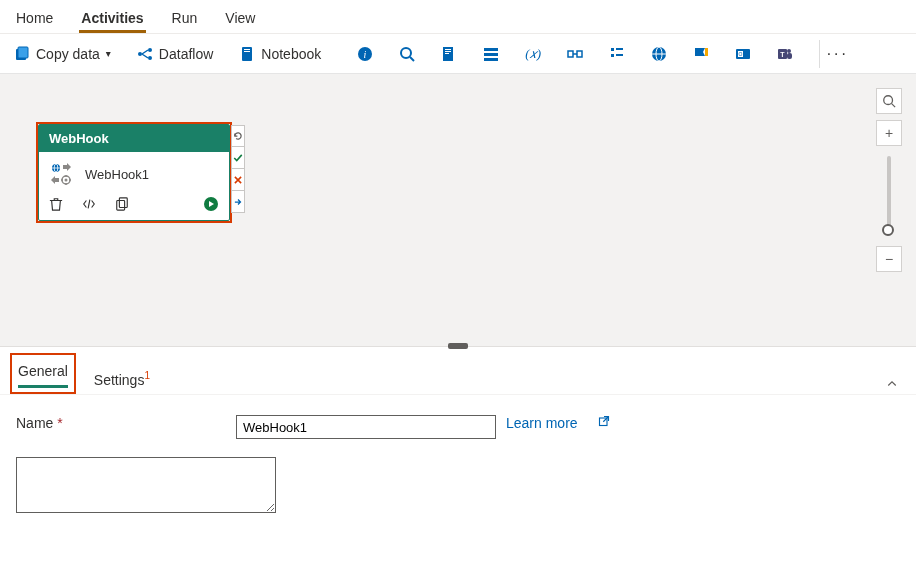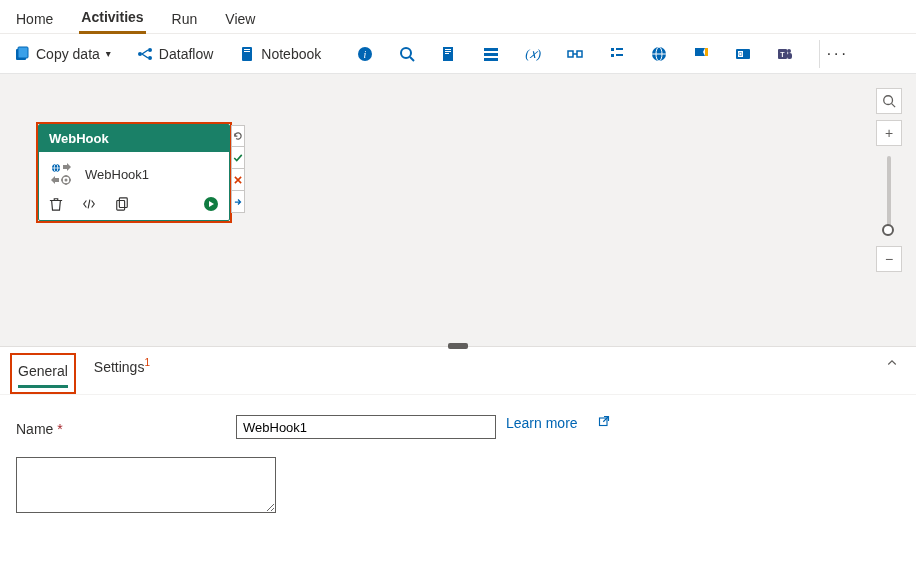--- a/index.html
+++ b/index.html
@@ -11,21 +11,20 @@
   width: 916px;
   height: 571px;
   overflow: hidden;
 }
 .top-tabs {
   display: flex;
   gap: 24px;
   padding: 6px 14px 0;
   border-bottom: 1px solid #edebe9;
   height: 34px;
-  align-items: center;
 }
 .top-tab {
   cursor: pointer;
   padding: 4px 2px 6px;
   font-size: 14px;
 }
 .top-tab.active {
   font-weight: 600;
   border-bottom: 3px solid #a16207;
 }
@@ -128,21 +127,21 @@
   left: 50%;
   transform: translateX(-50%);
   width: 20px; height: 6px;
   background: #605e5c;
   border-radius: 2px;
   cursor: ns-resize;
 }
 
 .panel-tabs {
   display: flex;
-  align-items: flex-start;
+  align-items: flex-end;
   border-bottom: 1px solid #f3f2f1;
   padding: 6px 10px 0;
   position: relative;
 }
 .panel-tab-hl {
   border: 2px solid #d83b01;
   padding: 4px 6px;
   margin-right: 18px;
 }
 .panel-tab {
@@ -162,21 +161,20 @@
   padding: 20px 16px;
 }
 .form-row {
   display: flex;
   align-items: flex-start;
   margin-bottom: 18px;
 }
 .form-label {
   width: 220px;
   font-size: 14px;
-  margin-top: 6px;
 }
 .req { color:#a4262c; }
 .form-input {
   width: 260px;
   height: 24px;
   border: 1px solid #605e5c;
   padding: 2px 6px;
   font-family: inherit;
   font-size: 13px;
 }

